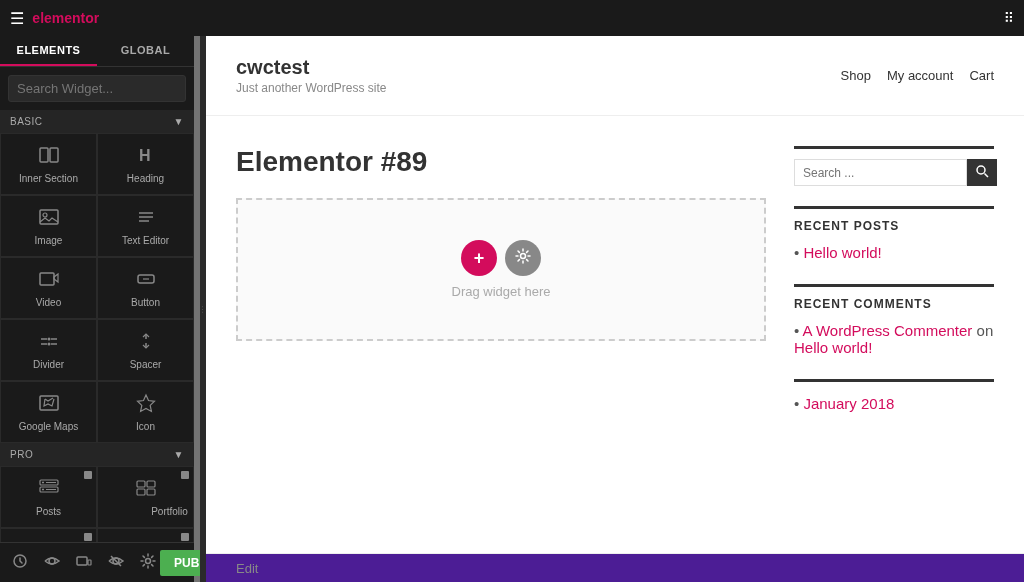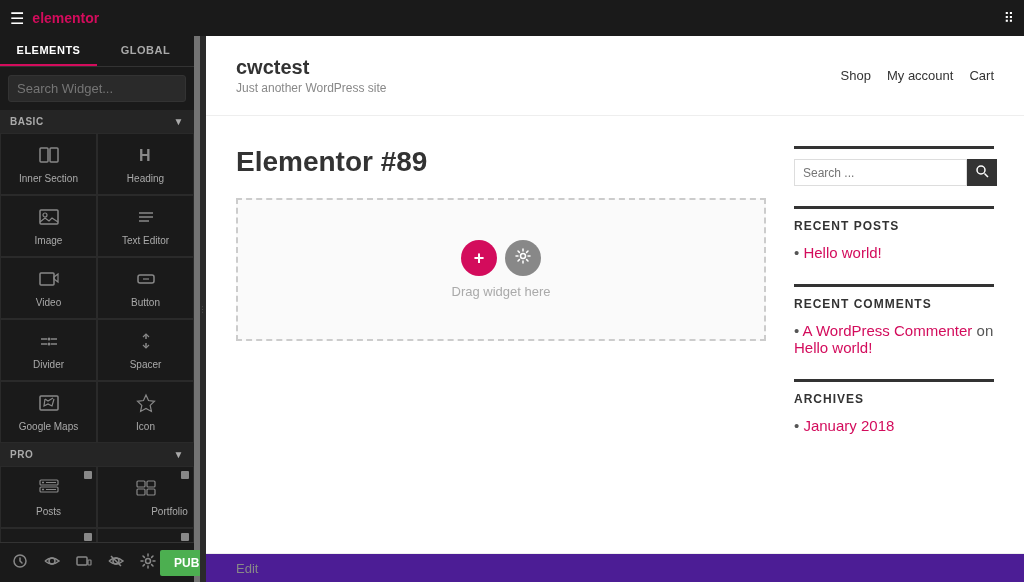--- a/index.html
+++ b/index.html
@@ -80,21 +80,21 @@
       flex: 1;
     }
     .section-header {
       display: flex;
       justify-content: space-between;
       align-items: center;
       padding: 6px 10px;
       background: #252525;
       color: #aaa;
       font-size: 10px;
-      font-weight: bold;
+      font-weight: normal;
       text-transform: uppercase;
       letter-spacing: 0.5px;
       cursor: pointer;
     }
     .section-header .arrow { font-size: 10px; }
     .widgets-grid {
       display: grid;
       grid-template-columns: 1fr 1fr;
       gap: 0;
     }
@@ -651,21 +651,20 @@
               <li>
                 <a>A WordPress Commenter</a>
                 <span> on </span>
                 <a>Hello world!</a>
               </li>
             </ul>
           </div>
 
           <div class="sidebar-widget">
             <hr class="sidebar-divider">
-            <div class="sidebar-widget-title">ARCHIVES</div>
             <ul class="sidebar-list">
               <li>
                 <a>January 2018</a>
               </li>
             </ul>
           </div>
 
         </div>
       </div>
 

